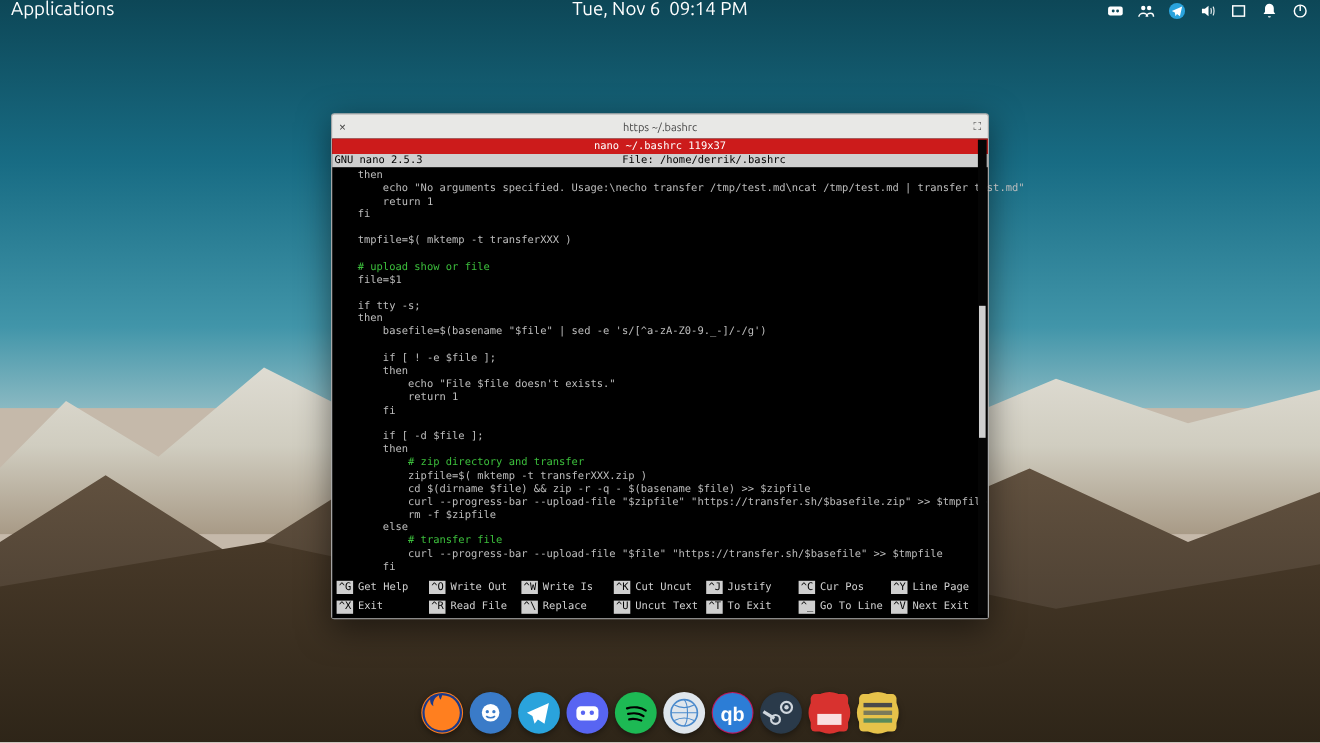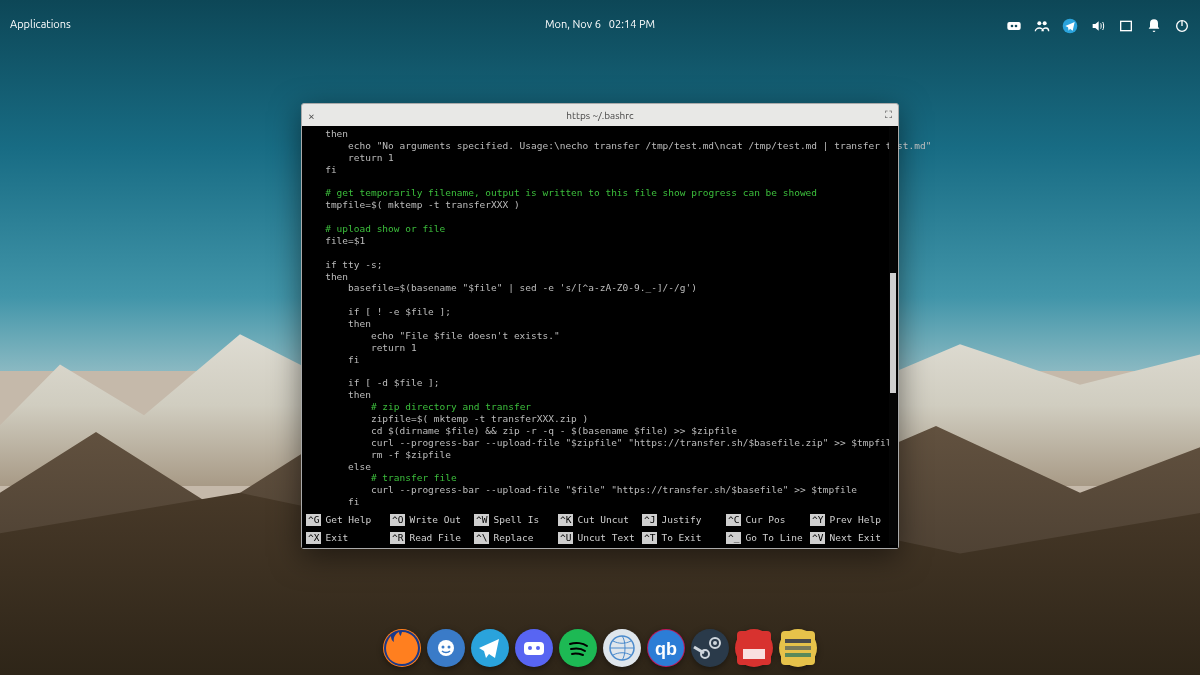--- a/index.html
+++ b/index.html
@@ -23,21 +23,21 @@
 }
 .mountain-front { position:absolute; left:0; right:0; top:70%; height:30%;
   background: linear-gradient(180deg,#4a3b2a 0%, #2e2518 100%);
   clip-path: polygon(0% 30%, 20% 10%, 40% 35%, 60% 15%, 80% 40%, 100% 20%, 100% 100%, 0% 100%);
 }
 
 
 .top-panel {
   position:absolute; top:0; left:0; right:0; height:24px;
   background: rgba(0,0,0,.0);
-  color:#fff; font-size:11px; display:flex; align-items:flex-start;
+  color:#fff; font-size:17px; display:flex; align-items:flex-end;
   padding:18px 10px; z-index:100;
 }
 .top-panel .center { position:absolute; left:50%; transform:translateX(-50%); display:flex; gap:8px;}
 .top-panel .right { margin-left:auto; display:flex; gap:12px; align-items:center;}
 .tray-icon { width:16px; height:16px; display:inline-flex; align-items:center; justify-content:center; }
 .tray-icon svg { width:16px; height:16px; }
 
 
 .window {
   position:absolute; left:301px; top:103px; width:598px;
@@ -76,22 +76,22 @@
 <div class="wallpaper">
   <div class="sky"></div>
   <div class="mountain-back"></div>
   <div class="mountain-mid"></div>
   <div class="mountain-front"></div>
 </div>
 
 <div class="top-panel">
   <span>Applications</span>
   <div class="center">
-    <span>Mon, Nov  6</span>
-    <span>02:14 PM</span>
+    <span>Tue, Nov  6</span>
+    <span>09:14 PM</span>
   </div>
   <div class="right">
     <span class="tray-icon">
         <svg viewBox="0 0 24 24" fill="#fff">
           <rect x="2" y="6" width="20" height="12" rx="3"></rect>
           <circle cx="9" cy="12" r="2" fill="#0e4a5a"></circle>
           <circle cx="15" cy="12" r="2" fill="#0e4a5a"></circle>
         </svg>
       </span>
     <span class="tray-icon">
@@ -132,26 +132,30 @@
   </div>
 </div>
 
 <div class="window">
   <div class="titlebar">
     <span class="close">×</span>
     <span class="title">https ~/.bashrc</span>
     <span class="max">⛶</span>
   </div>
   <div class="terminal-body">
+    <div class="red-bar">nano ~/.bashrc 119x37</div>
+    <div class="nano-header">
+      <span class="ver"> GNU nano 2.5.3 </span>
+      <span class="file">File: /home/derrik/.bashrc</span>
+    </div>
     <div class="nano-content" id="nano-content">   then
        echo "No arguments specified. Usage:\necho transfer /tmp/test.md\ncat /tmp/test.md | transfer test.md"
        return 1
    fi
 
-   <span class="green"># get temporarily filename, output is written to this file show progress can be showed</span>
    tmpfile=$( mktemp -t transferXXX )
 
    <span class="green"># upload show or file</span>
    file=$1
 
    if tty -s;
    then
        basefile=$(basename "$file" | sed -e 's/[^a-zA-Z0-9._-]/-/g')
 
        if [ ! -e $file ];
@@ -176,37 +180,37 @@
         <div class="sc">
           <span class="key">^G</span>
           <span>Get Help</span>
         </div>
         <div class="sc">
           <span class="key">^O</span>
           <span>Write Out</span>
         </div>
         <div class="sc">
           <span class="key">^W</span>
-          <span>Spell Is</span>
+          <span>Write Is</span>
         </div>
         <div class="sc">
           <span class="key">^K</span>
           <span>Cut Uncut</span>
         </div>
         <div class="sc">
           <span class="key">^J</span>
           <span>Justify</span>
         </div>
         <div class="sc">
           <span class="key">^C</span>
           <span>Cur Pos</span>
         </div>
         <div class="sc">
           <span class="key">^Y</span>
-          <span>Prev Help</span>
+          <span>Line Page</span>
         </div>
       </div>
     <div class="nano-shortcuts" id="sc-row2">
         <div class="sc">
           <span class="key">^X</span>
           <span>Exit</span>
         </div>
         <div class="sc">
           <span class="key">^R</span>
           <span>Read File</span>

